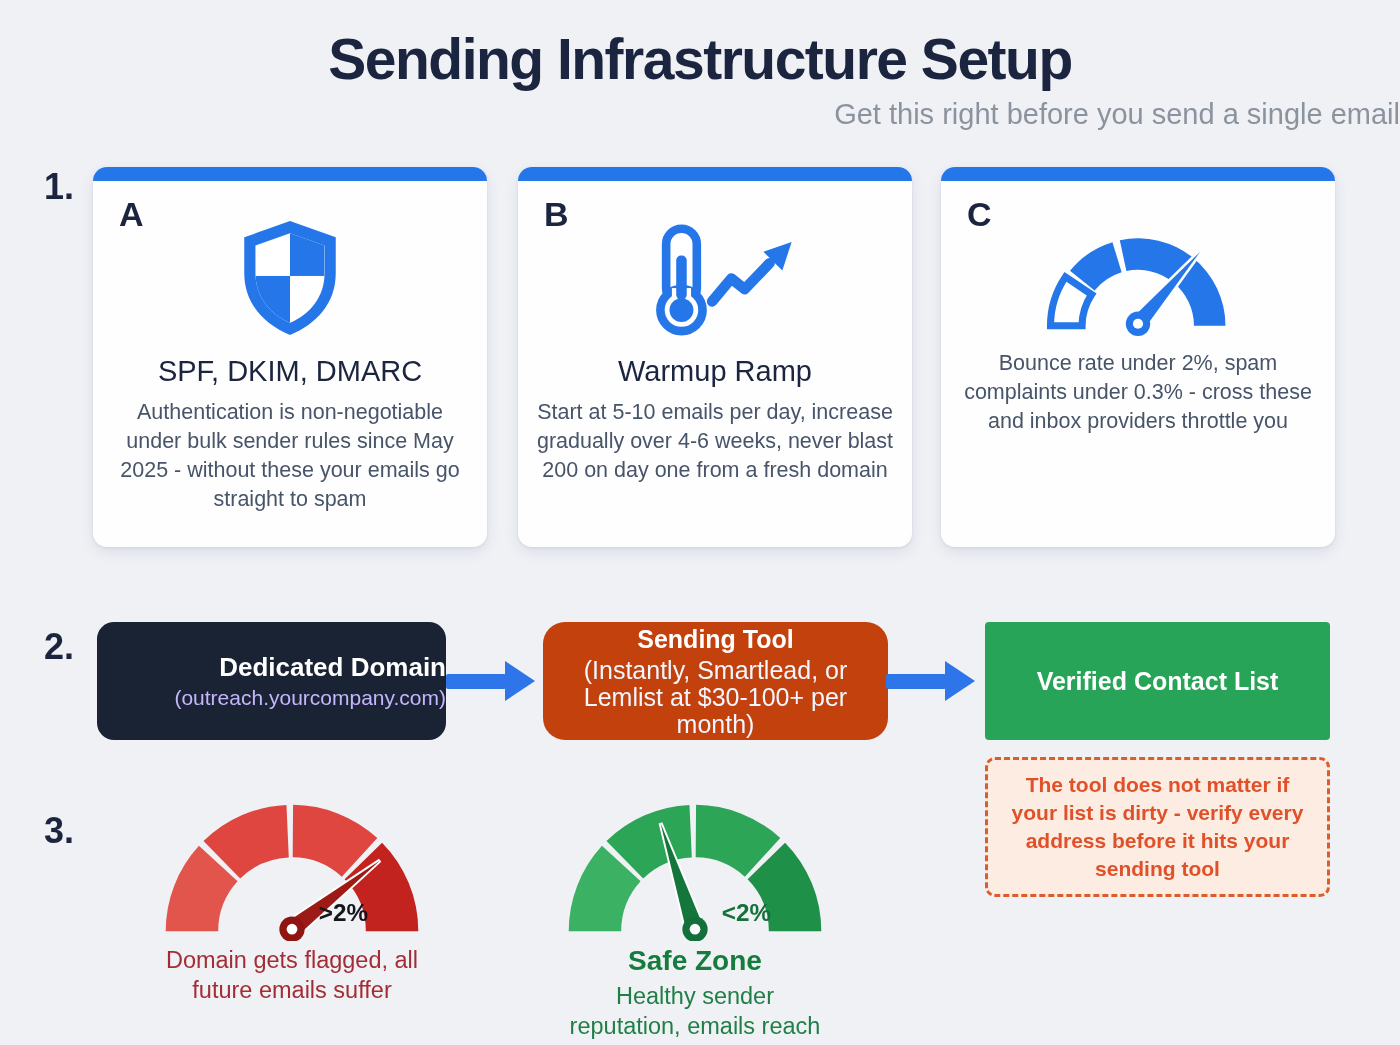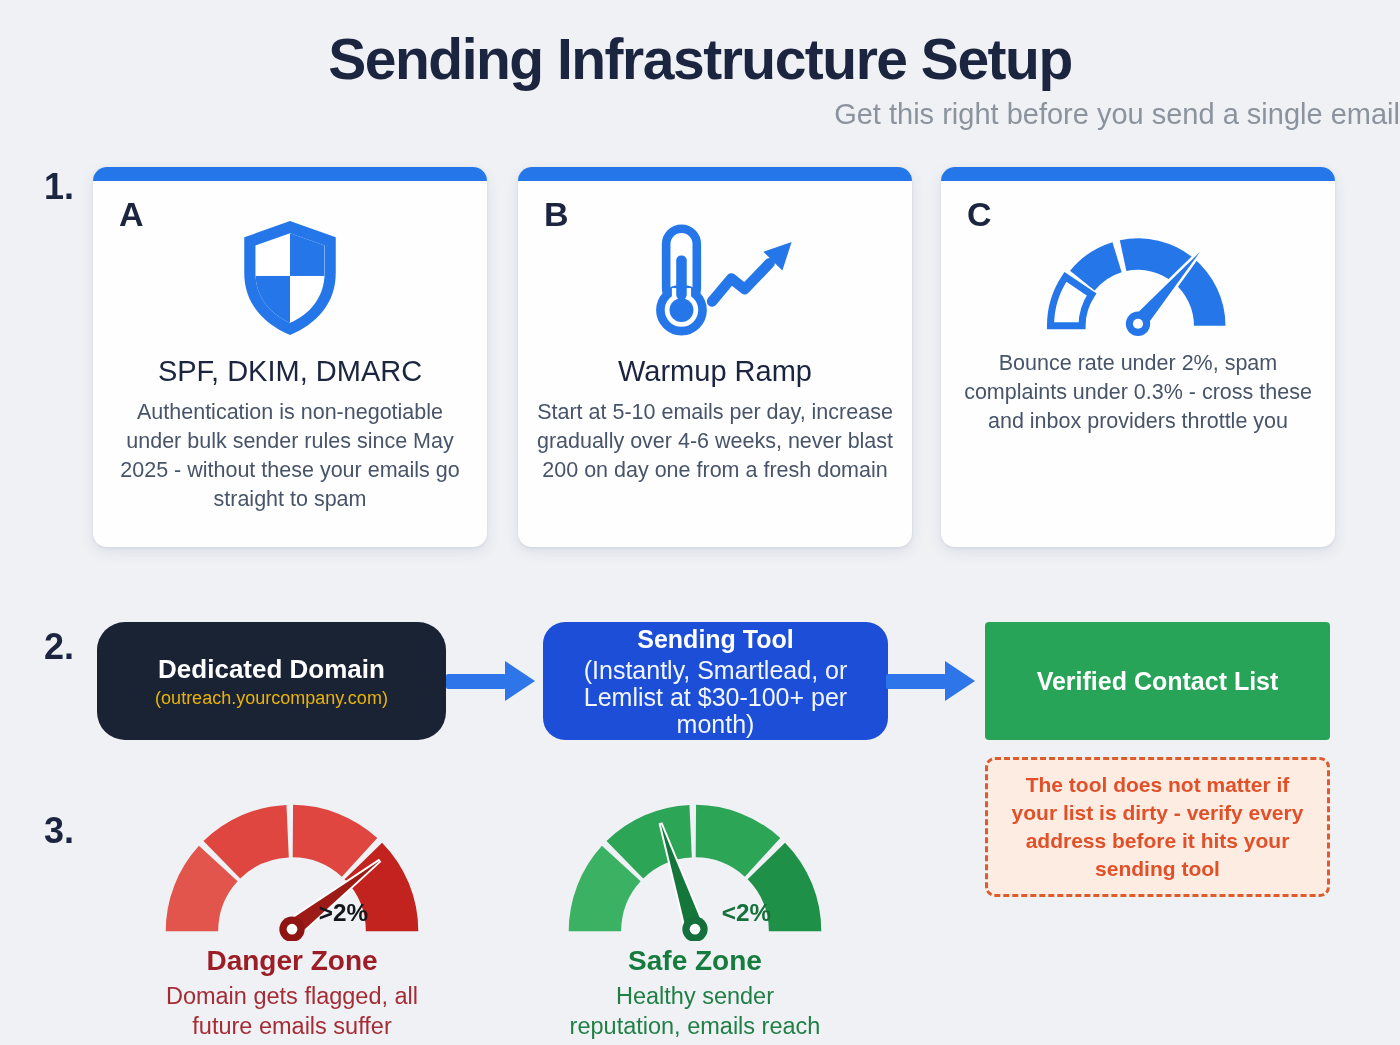--- a/index.html
+++ b/index.html
@@ -46,26 +46,26 @@
   .card-body{
     margin:10px 16px 0; text-align:center;
     font-size:21.5px; line-height:29px; color:#475469;
   }
   
   .flow-box{
     position:absolute; top:622px; height:118px;
     display:flex; flex-direction:column; justify-content:center; align-items:center;
     text-align:center; color:#ffffff;
   }
-  #domain-box{ left:97px;  width:349px; background:#1a2334; border-radius:28px; }
-  #tool-box  { left:543px; width:345px; background:#1d4ed8; border-radius:22px; }
+  #domain-box{ left:97px;  width:349px; background:#1a2334; border-radius:17px;align-items:flex-end; }
+  #tool-box  { left:543px; width:345px; background:#c2410c; border-radius:22px; }
   #list-box  { left:985px; width:345px; background:#27a458; border-radius:4px; }
   .flow-box .box-title{ font-size:26px; font-weight:700; }
   #tool-box .box-title{ font-size:25px; }
-  .flow-box .box-sub{ font-size:18px; margin-top:3px; color:#eab308; }
+  .flow-box .box-sub{ font-size:21px; margin-top:3px; color:#c4b5fd; }
   #tool-box .box-sub{ font-size:25px; line-height:27px; color:#f2f6ff; }
   #list-box .box-title{ font-size:25px; }
   .flow-arrow{ position:absolute; top:661px; display:flex; align-items:center; }
   #arrow1{ left:446px; } #arrow2{ left:886px; }
   .arrow-shaft{ width:60px; height:15px; background:#2e75e9; border-radius:2px; }
   .arrow-head{
     width:0; height:0; margin-left:-1px;
     border-left:30px solid #2e75e9;
     border-top:20px solid transparent; border-bottom:20px solid transparent;
   }
@@ -187,21 +187,20 @@
     <svg class="gauge-svg" viewBox="0 0 280 150" aria-hidden="true">
       <path d="M10 140 A130 130 0 0 1 44.2 52.2 L84 88.7 A76 76 0 0 0 64 140 Z" fill="#e2554c"></path>
       <path d="M48.9 47.3 A130 130 0 0 1 134.3 10.1 L136.7 64.1 A76 76 0 0 0 86.7 85.8 Z" fill="#df463f"></path>
       <path d="M141.1 10 A130 130 0 0 1 227.8 44.2 L191.3 84 A76 76 0 0 0 140.7 64 Z" fill="#df463f"></path>
       <path d="M232.7 48.9 A130 130 0 0 1 270 140 L216 140 A76 76 0 0 0 194.2 86.7 Z" fill="#c3231f"></path>
       <polygon points="134.5,130.9 145.5,145.1 230.6,67.2" fill="#9c1b16" stroke="#ffffff" stroke-width="4" paint-order="stroke"></polygon>
       <circle cx="140" cy="138" r="13" fill="#8f1512"></circle>
       <circle cx="140" cy="138" r="5.5" fill="#ffffff"></circle>
       <text class="gauge-value" x="193" y="130" text-anchor="middle" fill="#15161c">&gt;2%</text>
     </svg>
-    <div class="gauge-title">Danger Zone</div>
     <div class="gauge-desc">Domain gets flagged, all future emails suffer</div>
   </div>
 
   <div id="safe-gauge-block" class="gauge-block">
     <svg class="gauge-svg" viewBox="0 0 280 150" aria-hidden="true">
       <path d="M10 140 A130 130 0 0 1 44.2 52.2 L84 88.7 A76 76 0 0 0 64 140 Z" fill="#3bb163"></path>
       <path d="M48.9 47.3 A130 130 0 0 1 134.3 10.1 L136.7 64.1 A76 76 0 0 0 86.7 85.8 Z" fill="#2ca556"></path>
       <path d="M141.1 10 A130 130 0 0 1 227.8 44.2 L191.3 84 A76 76 0 0 0 140.7 64 Z" fill="#2ca556"></path>
       <path d="M232.7 48.9 A130 130 0 0 1 270 140 L216 140 A76 76 0 0 0 194.2 86.7 Z" fill="#1f9048"></path>
       <polygon points="131.4,140.8 148.6,135.2 104.5,28.6" fill="#14763a" stroke="#ffffff" stroke-width="4" paint-order="stroke"></polygon>

